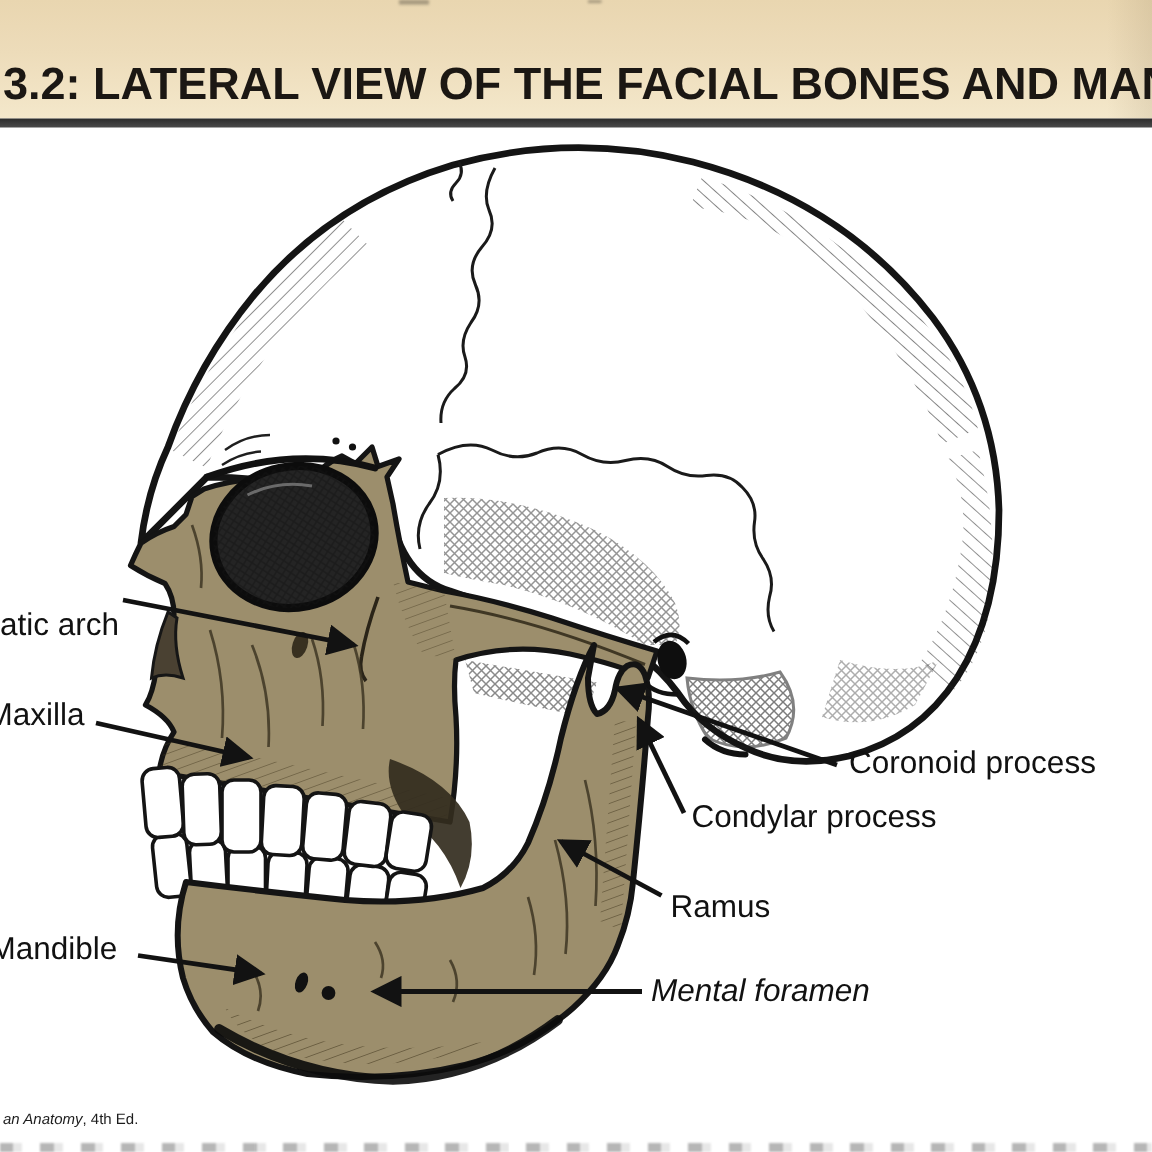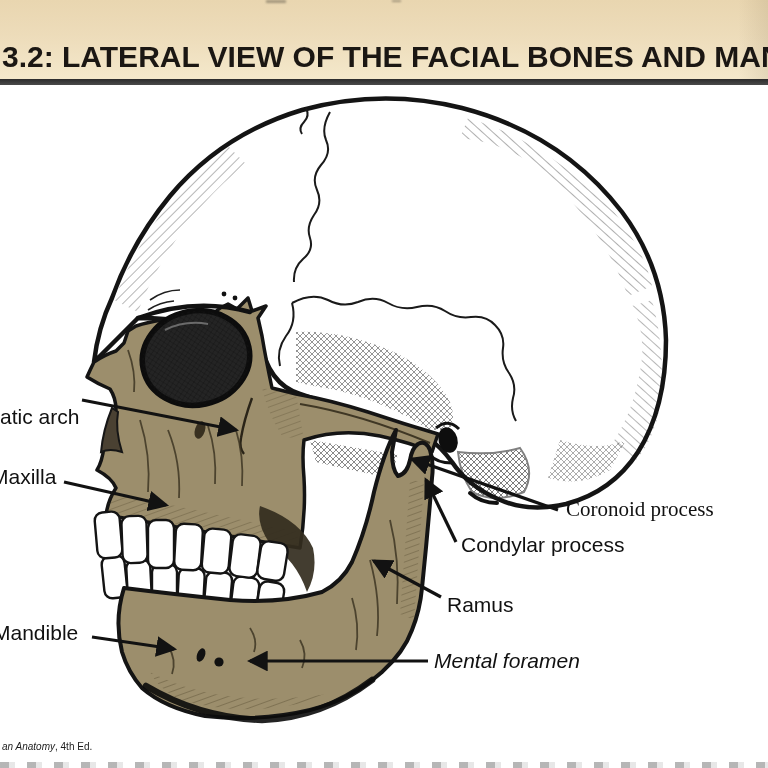--- a/index.html
+++ b/index.html
@@ -197,20 +197,20 @@
     <path d="M558 510 L412 459" marker-end="url(#arw)"></path>
     <path d="M456 542 L426 480" marker-end="url(#arw)"></path>
     <path d="M441 597 L374 561" marker-end="url(#arw)"></path>
     <path d="M428 661 L250 661" marker-end="url(#arw)"></path>
   </g>
 </svg>
 
 <div class="anat-label" style="left:0px;top:365px;margin-top:41px;">atic arch</div>
 <div class="anat-label" style="left:-9px;top:466px;">Maxilla</div>
 <div class="anat-label" style="left:-7px;top:622px;">Mandible</div>
-<div class="anat-label" style="left:566px;top:498px;font-family:Liberation Serif, serif;">Coronoid process</div>
+<div class="anat-label" style="left:566px;top:498px;">Coronoid process</div>
 <div class="anat-label" style="left:461px;top:534px;">Condylar process</div>
 <div class="anat-label" style="left:447px;top:594px;">Ramus</div>
 <div class="anat-label" style="left:434px;top:650px;font-style:italic;">Mental foramen</div>
 
 <div class="citation"><span class="ital">an Anatomy</span><span>, 4th Ed.</span></div>
 
 <div class="bottom-cut-text"></div>
 
 </body></html>

